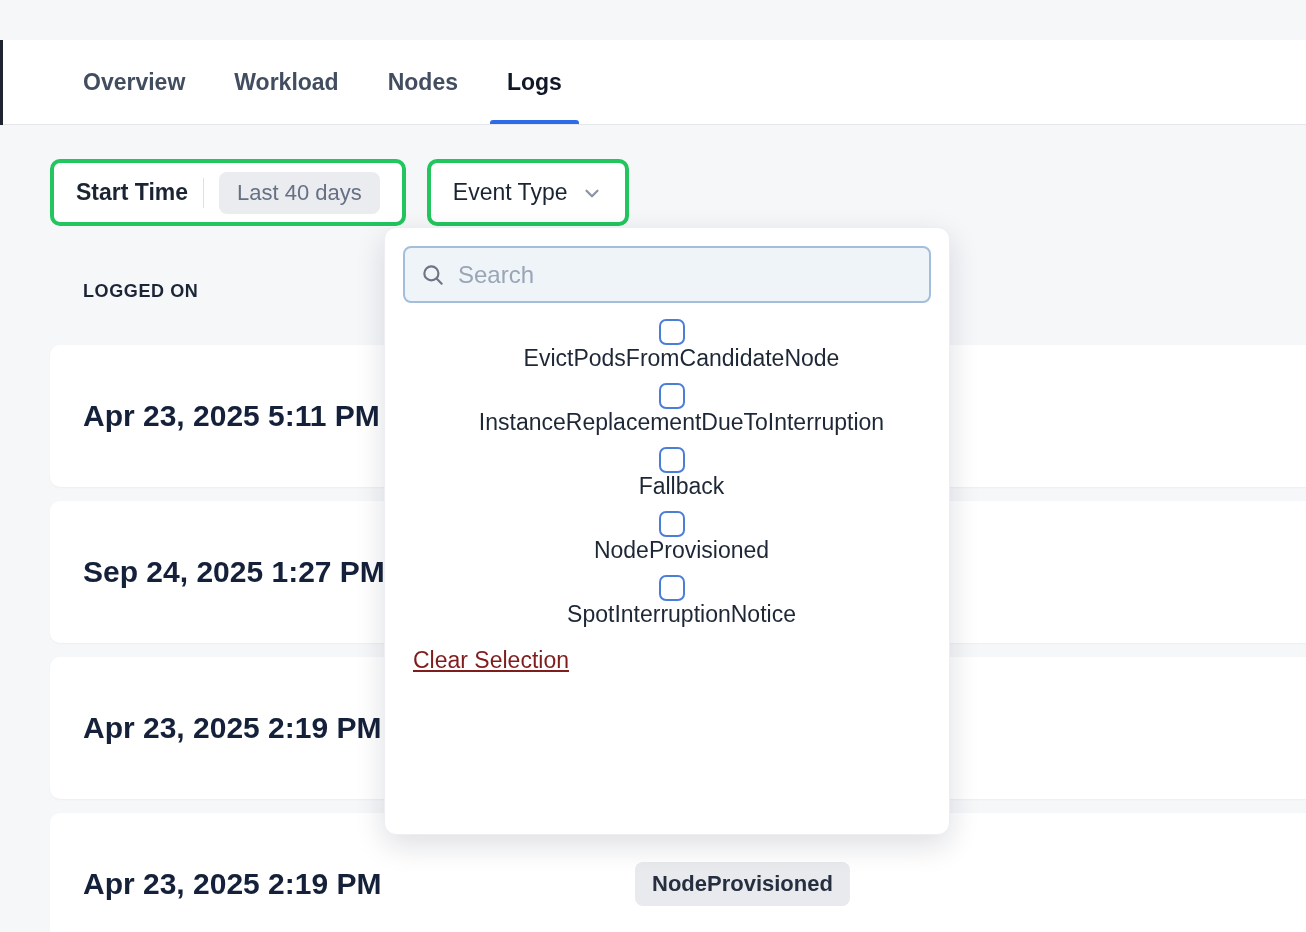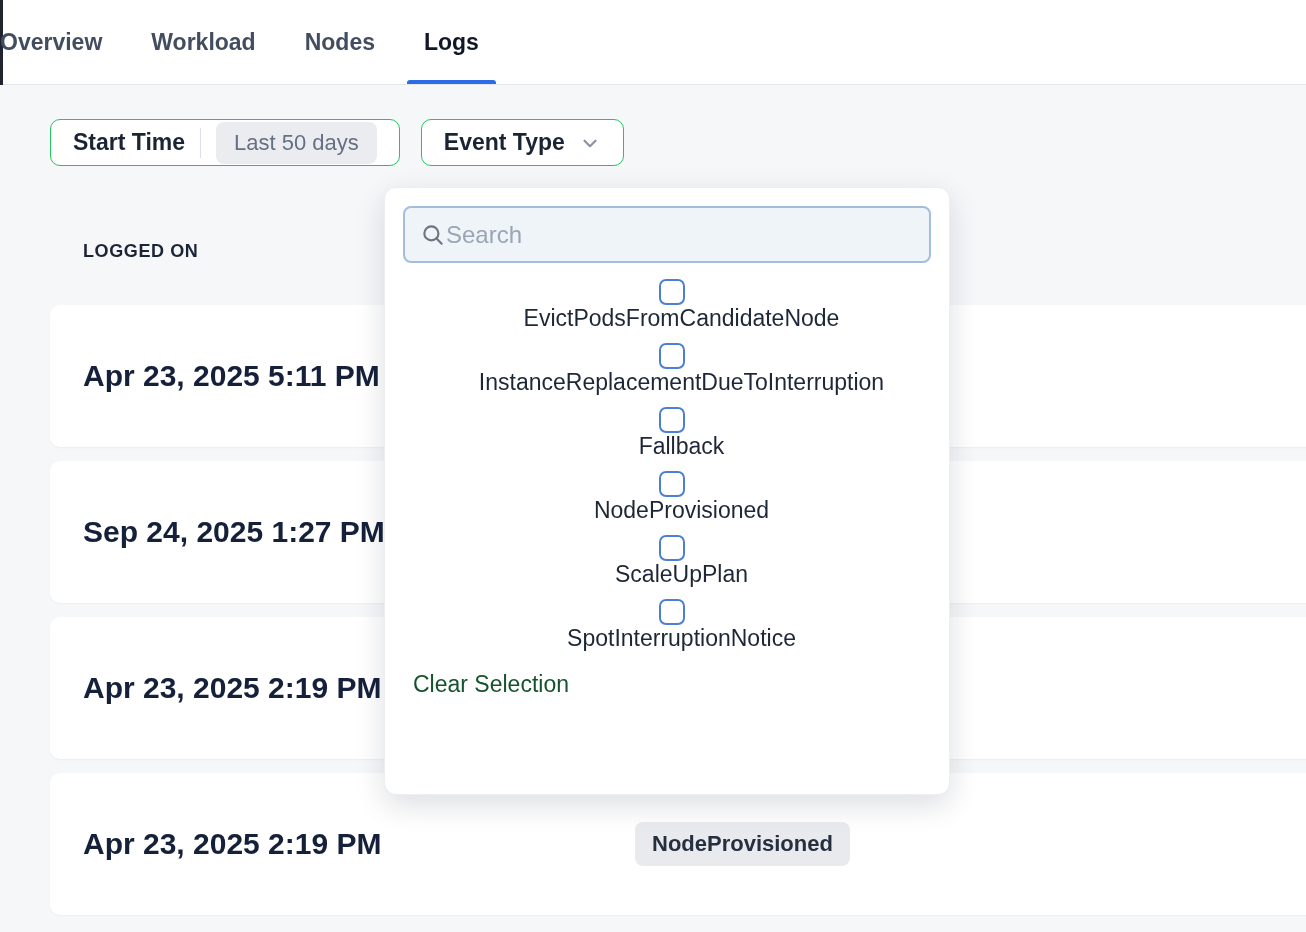--- a/index.html
+++ b/index.html
@@ -5,79 +5,79 @@
   * { margin:0; padding:0; box-sizing:border-box; }
   html,body { width:1306px; height:932px; }
   body { font-family:"Liberation Sans", sans-serif; background:#f6f7f9; overflow:hidden; }
 
   .page { position:relative; width:1306px; height:932px; }
 
   
   .header {
     position:relative; height:85px; background:#ffffff;
     border-bottom:1px solid #e4e6ea;
-    display:flex; align-items:stretch; gap:49px;
+    display:flex; align-items:stretch; padding-left:83px; gap:49px;margin-top:40px;
   }
   .left-edge { position:absolute; left:0; top:0; width:3px; height:85px; background:#1f2430; }
   .tab {
     position:relative; display:flex; align-items:center;
     font-size:23px; font-weight:600; color:#424d60; cursor:pointer;
   }
   .tab.active { color:#101828; font-weight:700; }
   .tab.active::after {
     content:""; position:absolute; left:-17px; right:-17px; bottom:0;
     height:4px; background:#2e6be6; border-radius:3px 3px 0 0;
   }
 
   
   .content { position:relative; height:847px; background:#f6f7f9; overflow:hidden; }
 
   
   .filters { position:absolute; top:34px; left:50px; display:flex; gap:21px; z-index:5; }
   .filter-btn {
-    height:47px; background:#fff; border:1px solid #22c55e; border-radius:10px;
+    height:67px; background:#fff; border:4px solid #22c55e; border-radius:10px;
     display:flex; align-items:center; padding:0 22px; cursor:pointer;
   }
   .filter-label { font-size:23px; font-weight:700; color:#1b2433; }
   .filter-divider { width:1px; height:30px; background:#dcdfe5; margin:0 15px; }
   .filter-pill {
     background:#ebecf0; color:#667084; font-size:22px; font-weight:400;
     padding:8px 18px; border-radius:8px; white-space:nowrap;
   }
-  .event-type-btn .filter-label { font-weight:700; }
+  .event-type-btn .filter-label { font-weight:400; }
   .chevron { margin-left:14px; display:flex; align-items:center; }
 
   
   .dropdown {
     position:absolute; left:384px; top:102px; width:566px; height:608px;
     background:#fff; border:1px solid #eceef2; border-radius:12px;
     box-shadow:0 10px 30px rgba(16,24,40,.14); z-index:20;
     padding:18px 18px 0 18px;
   }
   .search-box {
     height:57px; background:#eff4f9; border:2px solid #a3bedd; border-radius:8px;
-    display:flex; align-items:center; padding:0 15px; gap:0;
+    display:flex; align-items:center; padding:0 15px; gap:12px;
   }
   .search-box input {
     flex:1; border:none; outline:none; background:transparent;
     font-family:"Liberation Sans", sans-serif;
     font-size:24px; color:#1d2736; caret-color:#111;
   }
   .search-box input::placeholder { color:#9aa5b5; }
   .option-list { margin-top:16px; }
   .option {
     height:64px; display:flex; align-items:center; padding-left:10px; cursor:pointer;flex-direction:column;
   }
   .checkbox {
     width:26px; height:26px; border:2px solid #4b7fd6; border-radius:7px;
     background:#fff; flex:0 0 auto;
   }
   .option-label { margin-left:19px; font-size:23px; color:#1d2736; }
   .clear-selection {
-    margin-top:8px; padding-left:10px; font-size:23px; color:#14532d; cursor:pointer;
+    margin-top:8px; padding-left:10px; font-size:23px; color:#7f1d1d; cursor:pointer;text-decoration:underline;
   }
 
   
   .col-header {
     position:absolute; top:156px; left:83px;
     font-size:18px; font-weight:700; letter-spacing:.6px; color:#1b2535;
   }
   .rows {
     position:absolute; top:220px; left:50px; width:1275px;
     display:flex; flex-direction:column; gap:14px; z-index:1;
@@ -115,21 +115,21 @@
       <span>Logs</span>
     </div>
   </div>
 
   <div class="content">
 
     <div class="filters">
       <div class="filter-btn">
         <span class="filter-label">Start Time</span>
         <span class="filter-divider"></span>
-        <span class="filter-pill">Last 50 days</span>
+        <span class="filter-pill">Last 40 days</span>
       </div>
       <div class="filter-btn event-type-btn">
         <span class="filter-label">Event Type</span>
         <span class="chevron">
           <svg width="22" height="22" viewBox="0 0 24 24" fill="none">
             <path d="M6 9.5 L12 15.5 L18 9.5" stroke="#8a93a3" stroke-width="2.4" stroke-linecap="round" stroke-linejoin="round"></path>
           </svg>
         </span>
       </div>
     </div>
@@ -157,24 +157,20 @@
         <div class="option">
           <span class="checkbox"></span>
           <span class="option-label">Fallback</span>
         </div>
         <div class="option">
           <span class="checkbox"></span>
           <span class="option-label">NodeProvisioned</span>
         </div>
         <div class="option">
           <span class="checkbox"></span>
-          <span class="option-label">ScaleUpPlan</span>
-        </div>
-        <div class="option">
-          <span class="checkbox"></span>
           <span class="option-label">SpotInterruptionNotice</span>
         </div>
       </div>
 
       <div class="clear-selection">Clear Selection</div>
     </div>
 
     <div class="col-header">LOGGED ON</div>
 
     <div class="rows">

